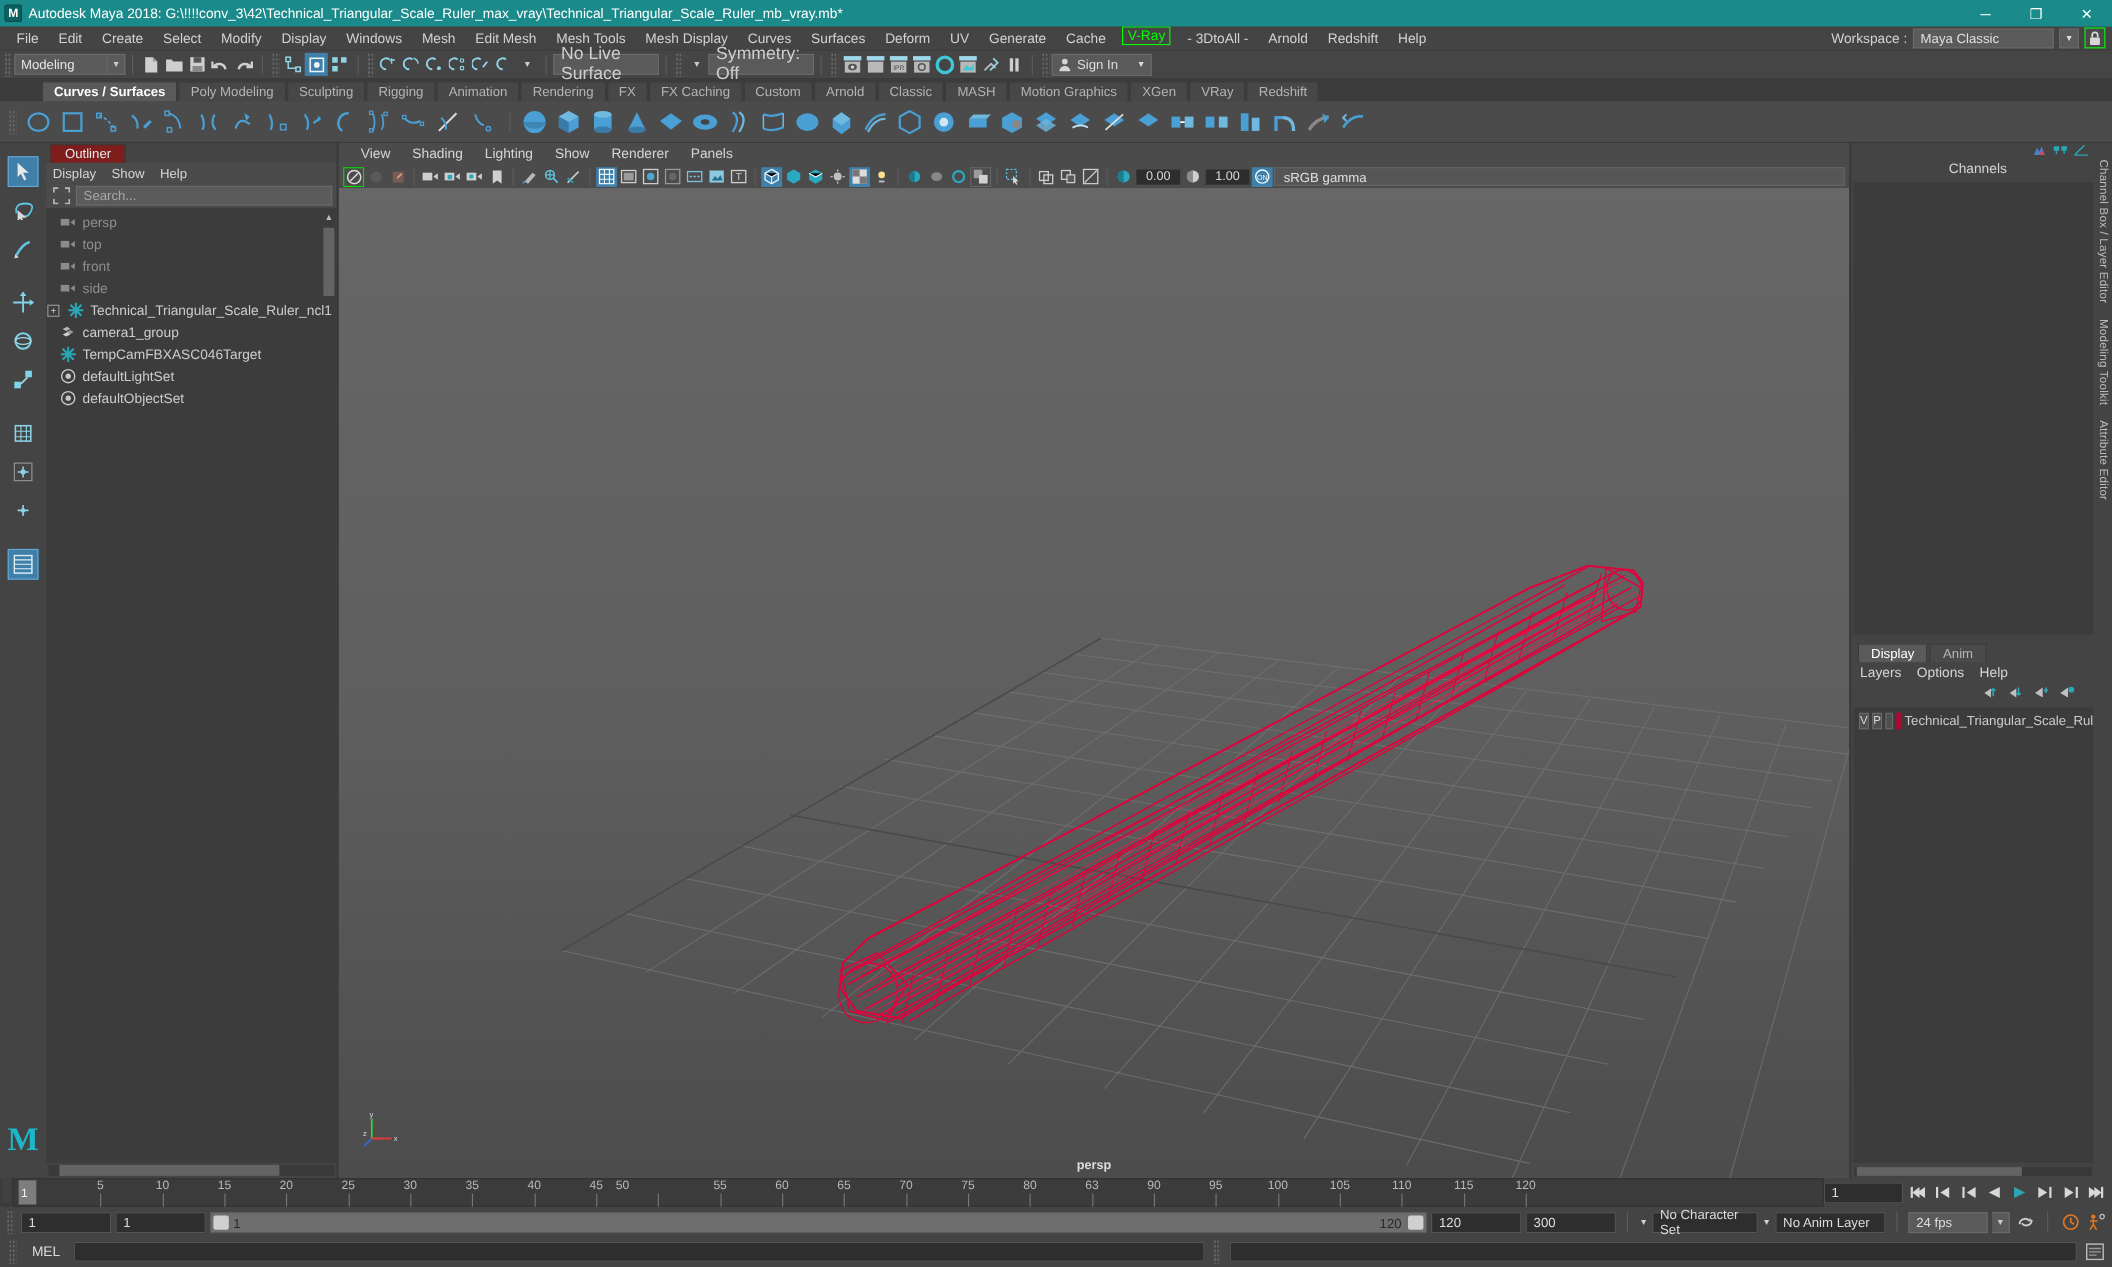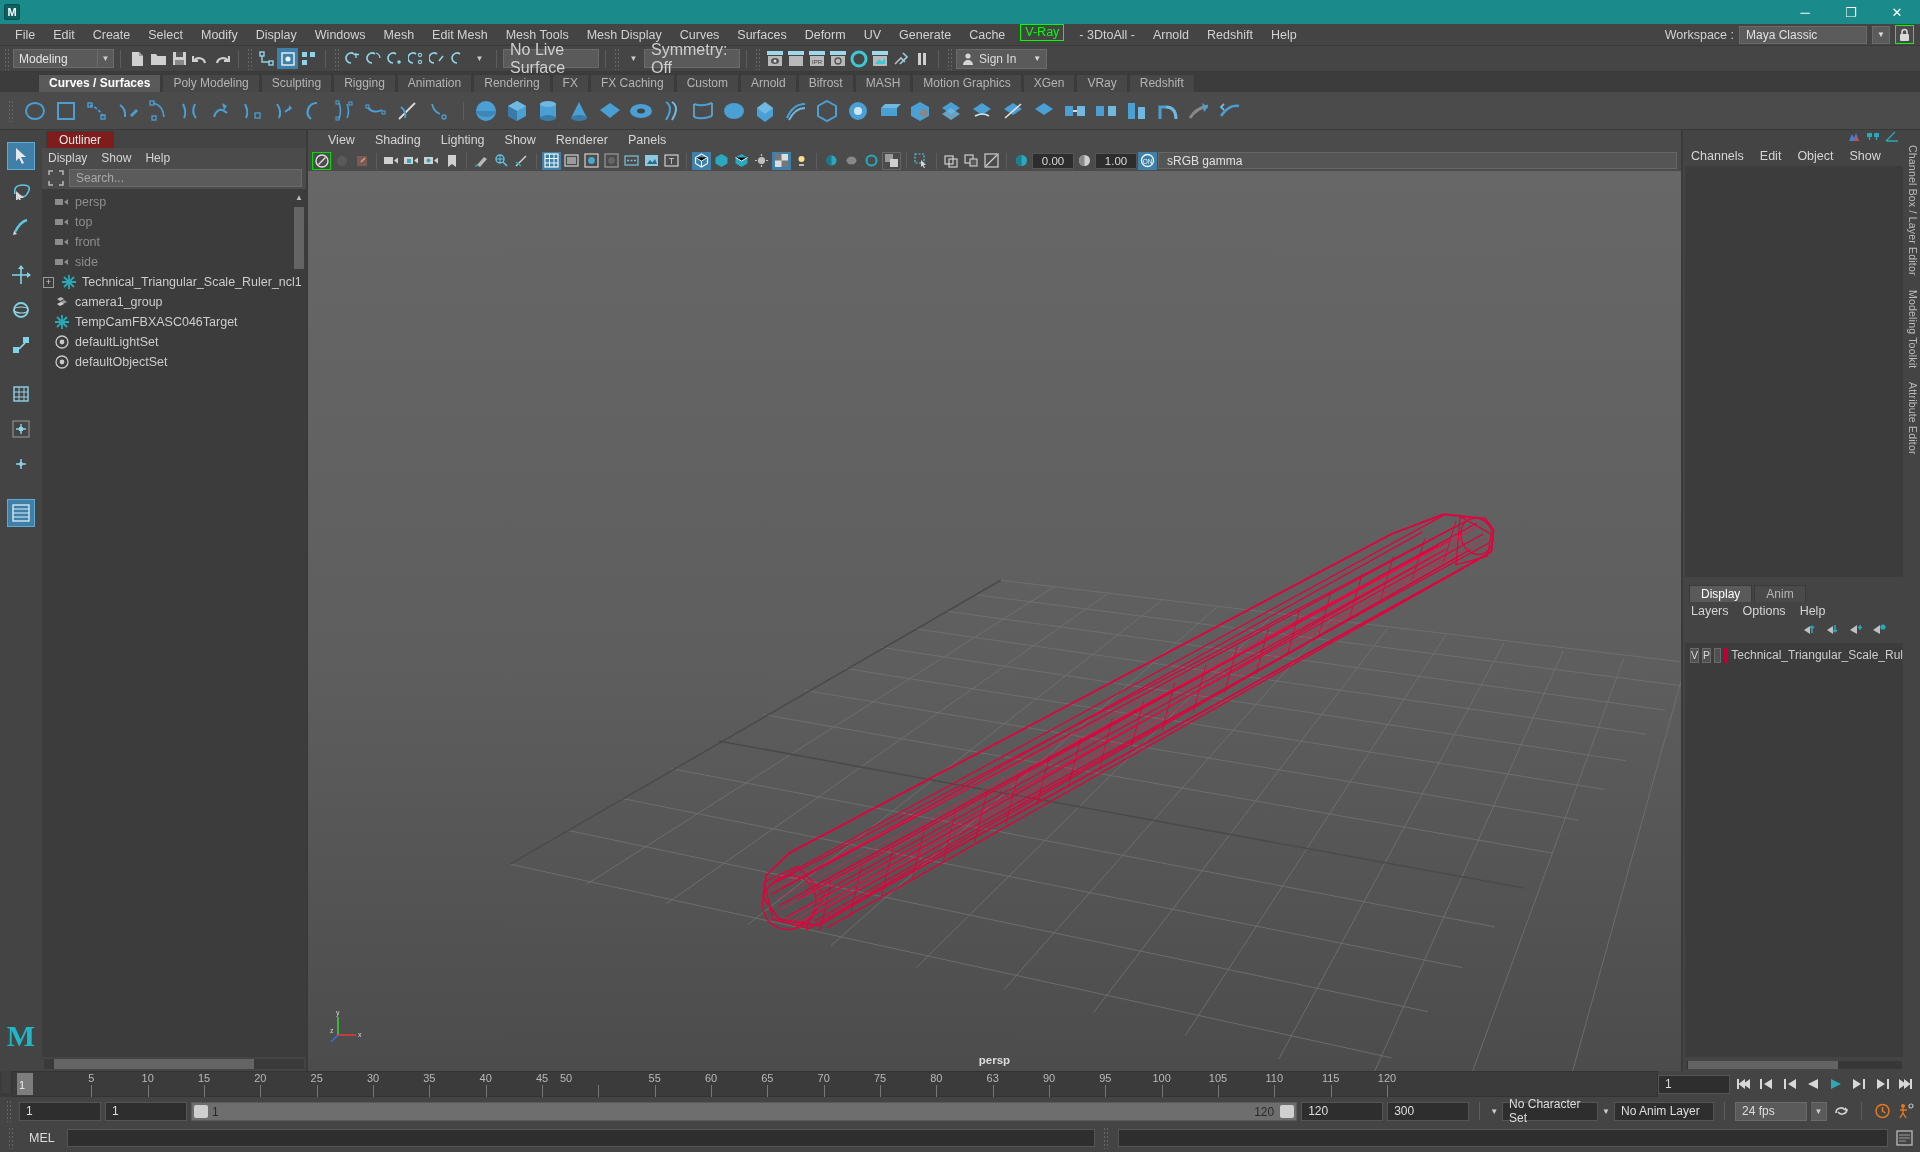--- a/index.html
+++ b/index.html
@@ -130,21 +130,21 @@
   .vpnum{ width:42px;height:16px;background:#2d2d2d;border:1px solid #555;font-size:11.5px;color:#d8d8d8;
     display:flex;align-items:center;justify-content:center;}
   .vpgamma{ flex:1;height:17px;background:#555;border:1px solid #666;font-size:12px;color:#e0e0e0;
     display:flex;align-items:center;padding-left:8px;position:relative;margin-right:4px;}
   #vpcanvas{ flex:1;background:#5c5c5c;position:relative;overflow:hidden;}
   #vplabel{ position:absolute;bottom:5px;left:0;right:0;text-align:center;font-size:11.5px;color:#dcdcdc;font-weight:bold;}
   #vpaxis{ position:absolute;left:22px;bottom:28px;width:34px;height:34px;}
   
   #rightpanel{ width:224px;background:#444444;display:flex;flex-direction:column;border-left:2px solid #3a3a3a;}
   #rp-topicons{ height:16px;display:flex;align-items:center;justify-content:flex-end;gap:5px;padding-right:6px;}
-  #rp-menurow{ height:20px;display:flex;align-items:center;gap:16px;padding-left:8px;font-size:12.5px;color:#d5d5d5;}
+  #rp-menurow{ height:20px;display:flex;align-items:center;gap:16px;padding-left:8px;font-size:12.5px;color:#d5d5d5;flex-direction:column;}
   #rp-channelarea{ flex:1;background:#3c3c3c;margin:0 2px;}
   #rp-splitter{ height:7px;background:#444;}
   #rp-layertabs{ height:18px;display:flex;align-items:flex-end;padding-left:6px;}
   #rp-layertabs .lt{ font-size:12px;padding:1px 11px;color:#b6b6b6;background:#4a4a4a;border:1px solid #3a3a3a;border-bottom:none;margin-right:2px;}
   #rp-layertabs .lt.active{ background:#5a5a5a;color:#ffffff;}
   #rp-layermenu{ height:19px;display:flex;align-items:center;gap:14px;padding-left:8px;font-size:12.5px;color:#d5d5d5;}
   #rp-layerbtns{ height:20px;display:flex;align-items:center;justify-content:flex-end;gap:8px;padding-right:18px;}
   #rp-layerlist{ flex:1;background:#3c3c3c;margin:2px;padding-top:4px;}
   .layerrow{ height:17px;display:flex;align-items:center;gap:3px;padding-left:5px;font-size:12px;}
   .layerbox{ width:18px;height:15px;background:#505050;border:1px solid #6a6a6a;font-size:10.5px;
@@ -184,20 +184,21 @@
   #cmdline .scriptico{ width:20px;height:20px;display:flex;align-items:center;justify-content:center;}
   
   #helpline{ height:22px;background:#444;display:flex;align-items:center;padding-left:22px;
     font-size:12px;color:#cacaca;}
 </style>
 </head>
 <body>
 
 <div id="titlebar">
   <div class="logo">M</div>
+  <div class="ttl">Autodesk Maya 2018: G:\!!!!conv_3\42\Technical_Triangular_Scale_Ruler_max_vray\Technical_Triangular_Scale_Ruler_mb_vray.mb*</div>
   <div class="wbtns">
     <div class="wbtn">─</div>
     <div class="wbtn">❐</div>
     <div class="wbtn close">✕</div>
   </div>
 </div>
 
 <div id="menubar">
   <div class="mi">File</div>
   <div class="mi">Edit</div>
@@ -415,21 +416,21 @@
   <div class="st active">Curves / Surfaces</div>
   <div class="st">Poly Modeling</div>
   <div class="st">Sculpting</div>
   <div class="st">Rigging</div>
   <div class="st">Animation</div>
   <div class="st">Rendering</div>
   <div class="st">FX</div>
   <div class="st">FX Caching</div>
   <div class="st">Custom</div>
   <div class="st">Arnold</div>
-  <div class="st">Bifrost</div>
+  <div class="st">Classic</div>
   <div class="st">MASH</div>
   <div class="st">Motion Graphics</div>
   <div class="st">XGen</div>
   <div class="st">VRay</div>
   <div class="st">Redshift</div>
 </div>
 
 <div id="shelf">
   <div class="gripdots" id="shelfgrip"></div>
   <div class="shelficon">

